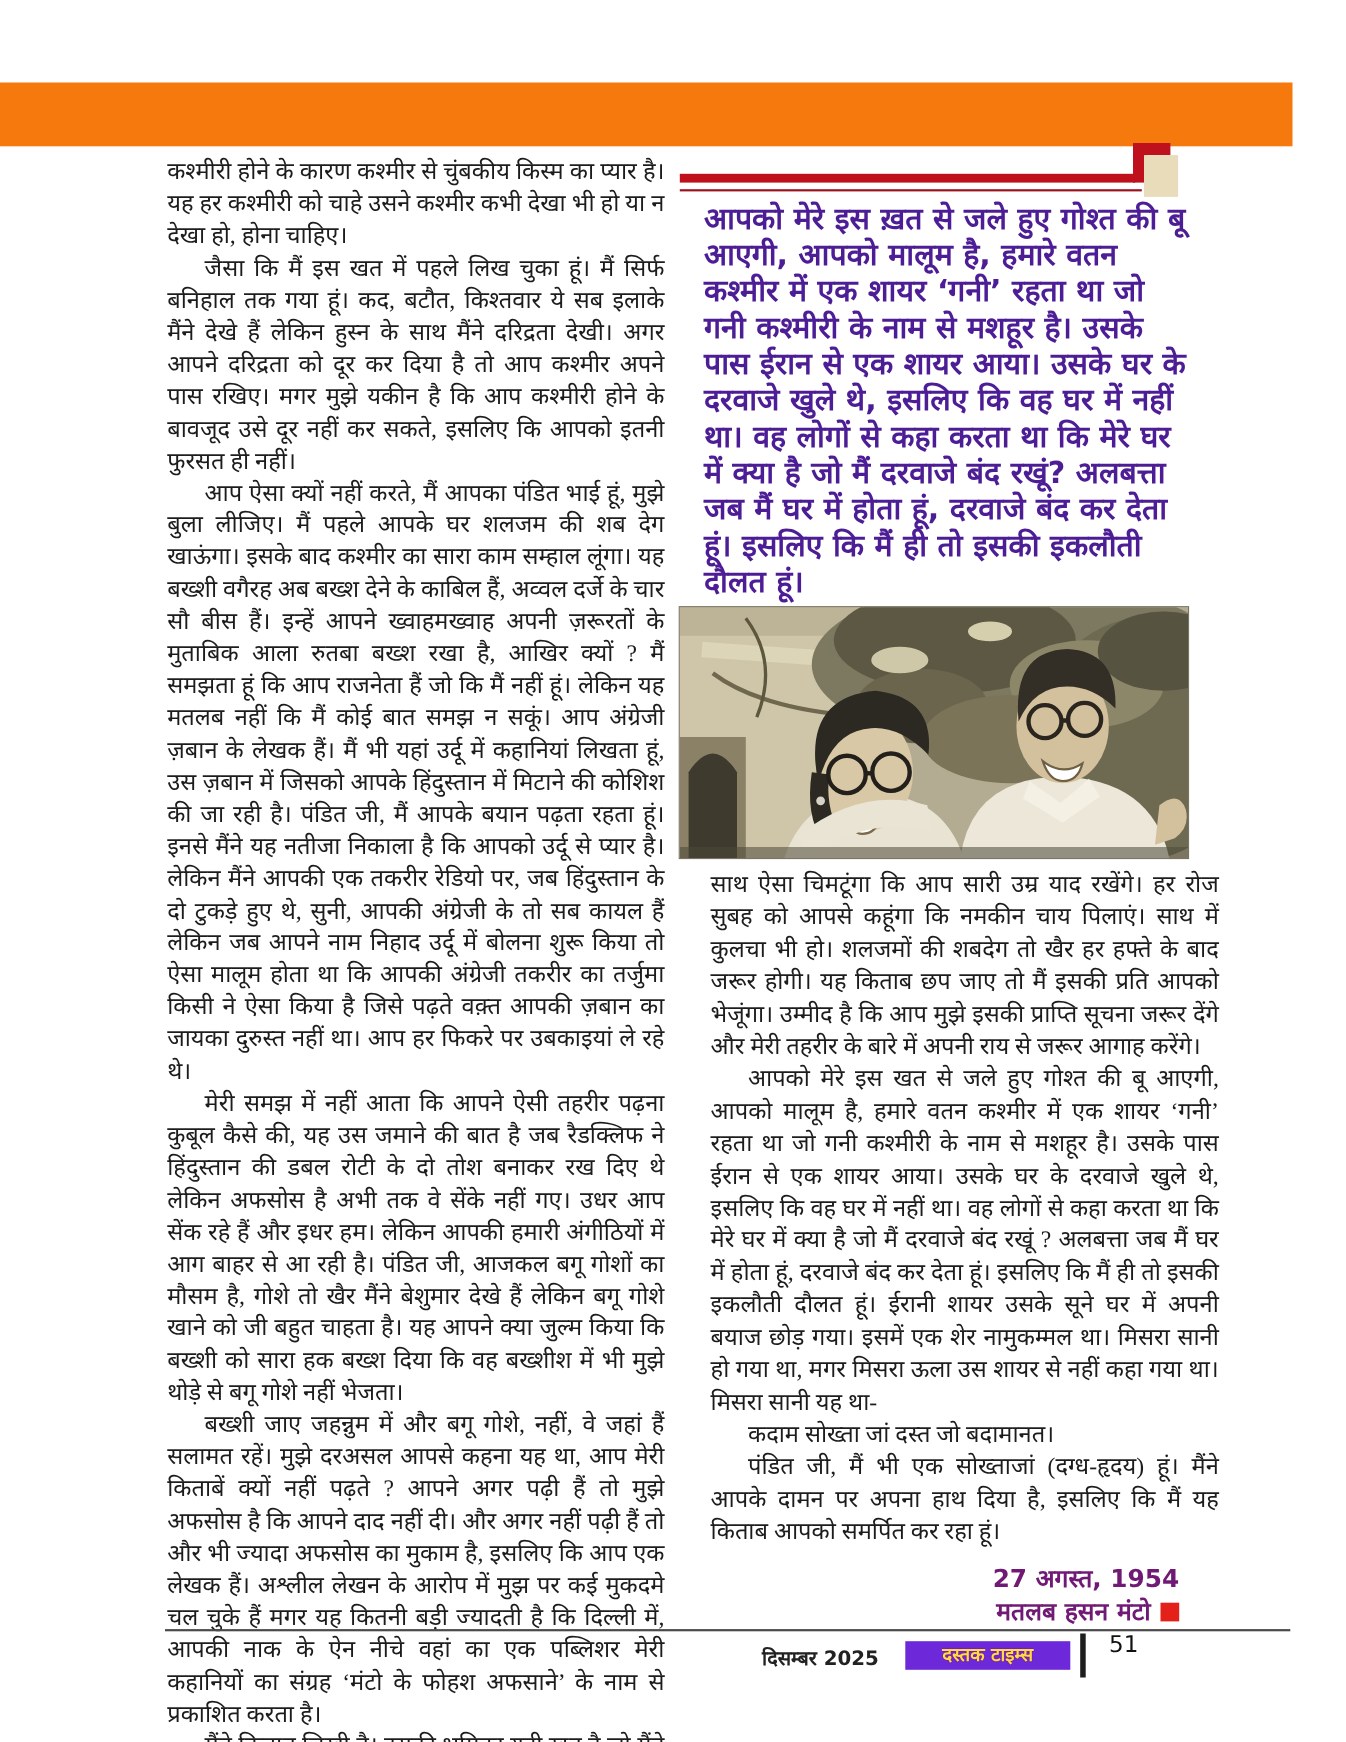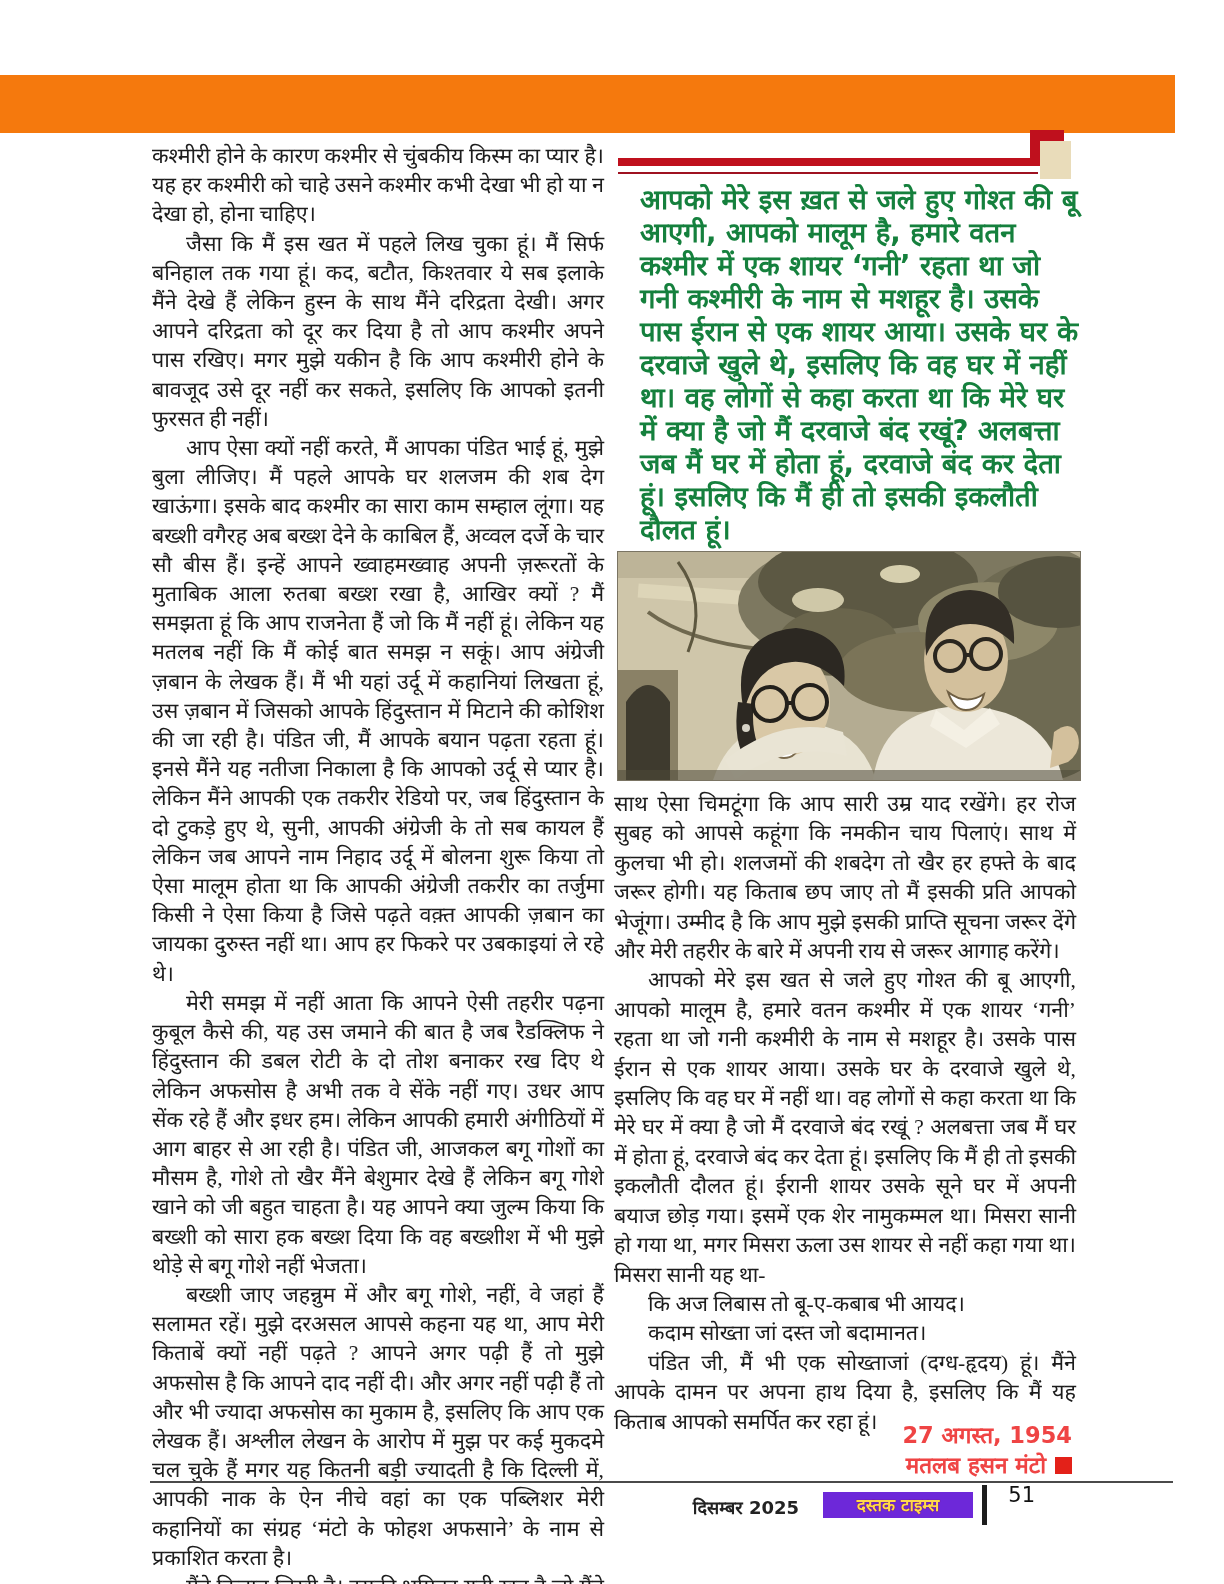--- a/index.html
+++ b/index.html
@@ -18,44 +18,44 @@
   .decor-corner-v{position:absolute;left:1030px;top:119px;width:12px;height:36px;background:#bf101d;}
   .decor-corner-h{position:absolute;left:1030px;top:119px;width:34px;height:11px;background:#bf101d;}
   .decor-beige{position:absolute;left:1040px;top:130px;width:31px;height:38px;background:#e9dcba;}
   .decor-thin{position:absolute;left:618px;top:161px;width:420px;height:2px;background:#9e1120;}
   
   .col-left{
     position:absolute;left:152px;top:131px;width:452px;
     font-size:21.5px;line-height:29.2px;text-align:justify;
   }
   .col-right{
-    position:absolute;left:614px;top:779px;width:462px;
+    position:absolute;left:646px;top:779px;width:462px;
     font-size:21.5px;line-height:29.4px;text-align:justify;
   }
   .para{margin:0;}
   .para.indent{text-indent:34px;}
   .para.verse{text-indent:34px;text-align:left;}
   
   .pullquote{
     position:absolute;left:640px;top:172px;width:442px;
     font-family:"DejaVu Sans","Liberation Sans",sans-serif;
     font-weight:700;font-size:27.5px;line-height:33px;
-    color:#15803d;text-align:left;
+    color:#4c1d95;text-align:left;
   }
   
   .photo{
     position:absolute;left:618px;top:541px;width:462px;height:228px;margin:0;
     background:#b9b29a;outline:1px solid #7a7463;
   }
   .photo svg{display:block;width:100%;height:100%;}
   
   .signoff-date,.signoff-author{
     position:absolute;right:152px;text-align:right;
     font-family:"DejaVu Sans","Liberation Sans",sans-serif;
-    font-weight:700;font-size:22.5px;color:#ef4444;
+    font-weight:700;font-size:22.5px;color:#701a75;
   }
   .signoff-date{top:1408px;}
   .signoff-author{top:1438px;}
   .endmark{display:inline-block;width:17px;height:17px;background:#e32119;margin-left:9px;vertical-align:-1px;}
   
   .footer-rule{position:absolute;left:150px;top:1470px;width:1023px;height:2px;background:#4a4a4a;}
   .footer{position:absolute;left:0;top:1478px;width:1173px;height:40px;}
   .f-date{
     position:absolute;right:374px;top:6px;
     font-family:"DejaVu Sans","Liberation Sans",sans-serif;
@@ -146,21 +146,20 @@
 
       <path d="M436 180 q18 -14 24 4 q4 16 -10 26 l-18 6 z" fill="#d3c09c"></path>
 
       <rect x="0" y="218" width="462" height="10" fill="#4c4838" opacity="0.55"></rect>
     </svg>
   </figure>
 
   <div class="col-right">
       <p class="para">साथ ऐसा चिमटूंगा कि आप सारी उम्र याद रखेंगे। हर रोज सुबह को आपसे कहूंगा कि नमकीन चाय पिलाएं। साथ में कुलचा भी हो। शलजमों की शबदेग तो खैर हर हफ्ते के बाद जरूर होगी। यह किताब छप जाए तो मैं इसकी प्रति आपको भेजूंगा। उम्मीद है कि आप मुझे इसकी प्राप्ति सूचना जरूर देंगे और मेरी तहरीर के बारे में अपनी राय से जरूर आगाह करेंगे।</p>
       <p class="para indent">आपको मेरे इस खत से जले हुए गोश्त की बू आएगी, आपको मालूम है, हमारे वतन कश्मीर में एक शायर ‘गनी’ रहता था जो गनी कश्मीरी के नाम से मशहूर है। उसके पास ईरान से एक शायर आया। उसके घर के दरवाजे खुले थे, इसलिए कि वह घर में नहीं था। वह लोगों से कहा करता था कि मेरे घर में क्या है जो मैं दरवाजे बंद रखूं ? अलबत्ता जब मैं घर में होता हूं, दरवाजे बंद कर देता हूं। इसलिए कि मैं ही तो इसकी इकलौती दौलत हूं। ईरानी शायर उसके सूने घर में अपनी बयाज छोड़ गया। इसमें एक शेर नामुकम्मल था। मिसरा सानी हो गया था, मगर मिसरा ऊला उस शायर से नहीं कहा गया था। मिसरा सानी यह था-</p>
-      <p class="para indent verse">कि अज लिबास तो बू-ए-कबाब भी आयद।</p>
       <p class="para indent verse">कदाम सोख्ता जां दस्त जो बदामानत।</p>
       <p class="para indent">पंडित जी, मैं भी एक सोख्ताजां (दग्ध-हृदय) हूं। मैंने आपके दामन पर अपना हाथ दिया है, इसलिए कि मैं यह किताब आपको समर्पित कर रहा हूं।</p>
     </div>
 
   <div class="signoff-date">27 अगस्त, 1954</div>
   <div class="signoff-author">
     <span>मतलब हसन मंटो</span><span class="endmark"></span>
   </div>
 
   <div class="footer-rule"></div>

